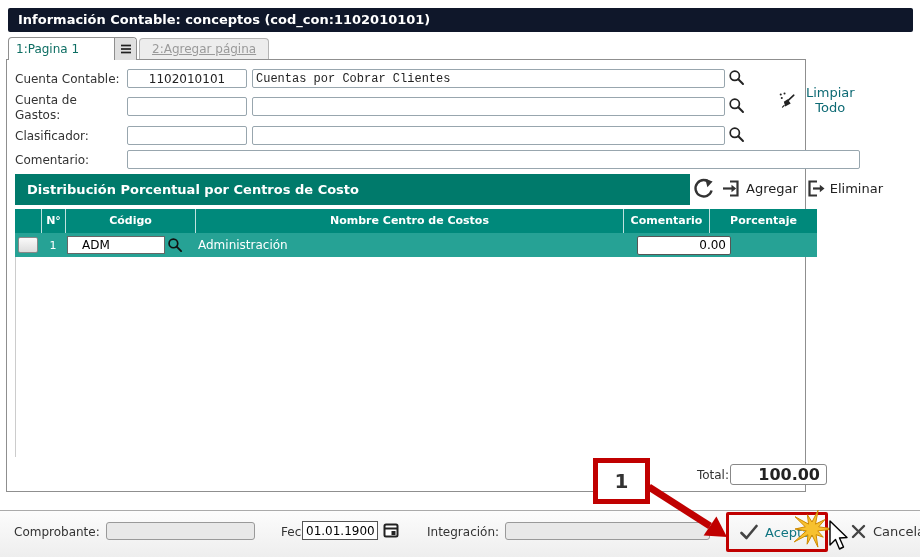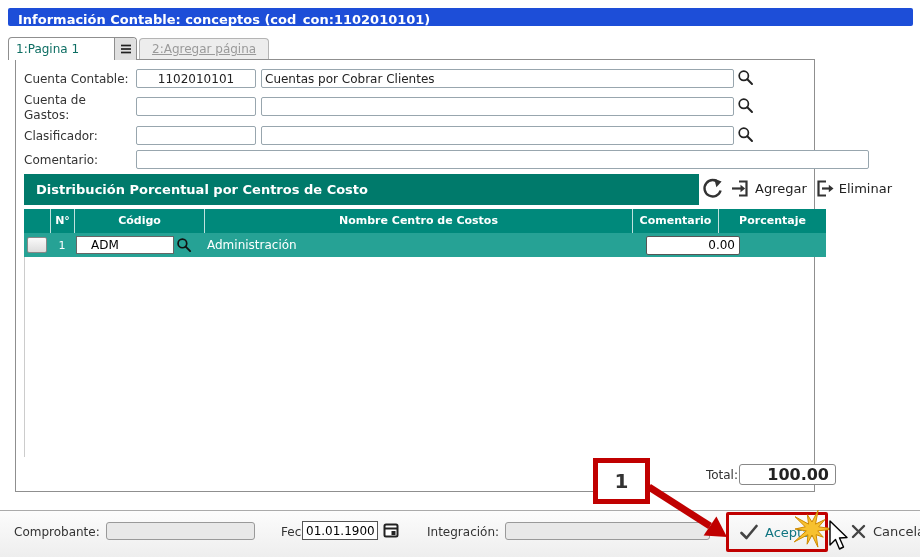--- a/index.html
+++ b/index.html
@@ -2,33 +2,33 @@
 <html><head>
 <meta charset="utf-8">
 <style>
   html,body{margin:0;padding:0;}
   body{
     width:920px;height:557px;position:relative;overflow:hidden;background:#fff;
     font-family:"DejaVu Sans","Liberation Sans",sans-serif;font-size:12px;color:#333;
   }
   .abs{position:absolute;box-sizing:border-box;}
   
-  .titlebar{left:8px;top:8px;width:905px;height:18px;background:#1d4ed8;color:#fff;
+  .titlebar{left:8px;top:8px;width:905px;height:24px;background:#0f172a;color:#fff;
     font-weight:bold;font-size:13px;line-height:24px;padding-left:10px;border-radius:2px;}
   
   .tab1{left:8px;top:37px;width:129px;height:23px;background:#fff;border:1px solid #8f8f8f;
     border-bottom:none;border-radius:4px 4px 0 0;display:flex;z-index:3;cursor:pointer;}
   .tab1-label{flex:1;font-size:12px;color:#0d6e63;line-height:22px;padding-left:7px;}
   .tab1-menu{width:21px;background:#e0e0e0;border-left:1px solid #8f8f8f;display:flex;
     align-items:center;justify-content:center;border-radius:0 4px 0 0;cursor:pointer;}
   .tab2{left:139px;top:38px;height:22px;padding:0 12px;background:#ededed;border:1px solid #b4b4b4;
     border-bottom:none;border-radius:4px 4px 0 0;font-size:12px;color:#9a9a9a;line-height:20px;cursor:pointer;}
   .tab2 span{text-decoration:underline;}
   
-  .panel{left:15px;top:59px;width:800px;height:433px;border:1px solid #8f8f8f;border-radius:0;background:#fff;z-index:2;}
+  .panel{left:6px;top:59px;width:800px;height:433px;border:1px solid #8f8f8f;border-radius:0;background:#fff;z-index:2;}
   .flabel{position:absolute;font-size:12px;color:#333;}
   .tbox{position:absolute;height:19px;border:1px solid #98a6ae;background:#fff;box-sizing:border-box;
     font-family:inherit;font-size:12px;color:#222;padding:0 3px;border-radius:2px;}
   .tbox:disabled{background:#e8e8e8;border-color:#9c9c9c;}
   .lookup{position:absolute;width:18px;height:18px;border:none;background:transparent;padding:0;cursor:pointer;}
   .limpiar{position:absolute;left:765px;top:24px;display:flex;align-items:center;gap:6px;
     color:#0d6a74;font-size:13px;cursor:pointer;background:none;border:none;font-family:inherit;}
   .secheader{position:absolute;left:8px;top:114px;width:675px;height:31px;background:#007a6b;color:#fff;
     font-weight:bold;font-size:13px;line-height:31px;padding-left:12px;box-sizing:border-box;}
   .toolbar{position:absolute;left:684px;top:117px;display:flex;align-items:center;gap:7px;}
@@ -96,21 +96,21 @@
 </div>
 
 <div class="abs panel">
 
   <span class="flabel" style="left:8px;top:12px;">Cuenta Contable:</span>
   <span class="flabel" style="left:8px;top:33px;width:72px;line-height:15px;">Cuenta de Gastos:</span>
   <span class="flabel" style="left:8px;top:69px;">Clasificador:</span>
   <span class="flabel" style="left:8px;top:93px;">Comentario:</span>
 
   <input class="tbox" style="left: 120px; top: 9px; width: 120px; text-align: center;" value="1102010101">
-  <input class="tbox" style="left: 245px; top: 9px; width: 473px;" value="Cuentas por Cobrar Clientes">
+  <input class="tbox" style="left: 245px; top: 9px; width: 473px; font-family: Liberation Mono, monospace;" value="Cuentas por Cobrar Clientes">
   <button class="lookup" style="left:720px;top:9px;">
     <svg width="17" height="17" viewBox="0 0 17 17">
       <circle cx="6.8" cy="6.8" r="4.6" fill="none" stroke="#222" stroke-width="1.7"></circle>
       <line x1="10.3" y1="10.3" x2="15" y2="15" stroke="#222" stroke-width="2" stroke-linecap="round"></line>
     </svg>
   </button>
 
   <input class="tbox" style="left: 120px; top: 37px; width: 120px;" value="">
   <input class="tbox" style="left: 245px; top: 37px; width: 473px;" value="">
   <button class="lookup" style="left:720px;top:37px;">
@@ -124,20 +124,31 @@
   <input class="tbox" style="left: 245px; top: 66px; width: 473px;" value="">
   <button class="lookup" style="left:720px;top:66px;">
     <svg width="17" height="17" viewBox="0 0 17 17">
       <circle cx="6.8" cy="6.8" r="4.6" fill="none" stroke="#222" stroke-width="1.7"></circle>
       <line x1="10.3" y1="10.3" x2="15" y2="15" stroke="#222" stroke-width="2" stroke-linecap="round"></line>
     </svg>
   </button>
 
   <input class="tbox" style="left: 120px; top: 90px; width: 733px;" value="">
 
+  <button class="limpiar">
+    <svg width="26" height="24" viewBox="0 0 26 24">
+      <circle cx="4" cy="4" r="1.5" fill="#222"></circle>
+      <circle cx="9.5" cy="2.5" r="1.5" fill="#222"></circle>
+      <circle cx="5.5" cy="9" r="1.5" fill="#222"></circle>
+      <line x1="23" y1="5" x2="14.5" y2="13" stroke="#222" stroke-width="2.3" stroke-linecap="round"></line>
+      <polygon points="8.5,14.5 14,11 18.5,17 10.5,21.5" fill="#222"></polygon>
+      <line x1="9" y1="20" x2="6.5" y2="22.5" stroke="#222" stroke-width="1.6" stroke-linecap="round"></line>
+    </svg>
+    <span>Limpiar Todo</span>
+  </button>
 
   <div class="secheader">
     <span>Distribución Porcentual por Centros de Costo</span>
   </div>
 
   <div class="toolbar">
     <button class="toolbtn">
       <svg width="23" height="23" viewBox="0 0 23 23">
         <path d="M19,6 A8.2,8.2 0 1 0 20.6,13.5" fill="none" stroke="#333" stroke-width="2.4"></path>
         <polygon points="14.2,1.8 21.6,4.6 16.4,10.2" fill="#333"></polygon>

